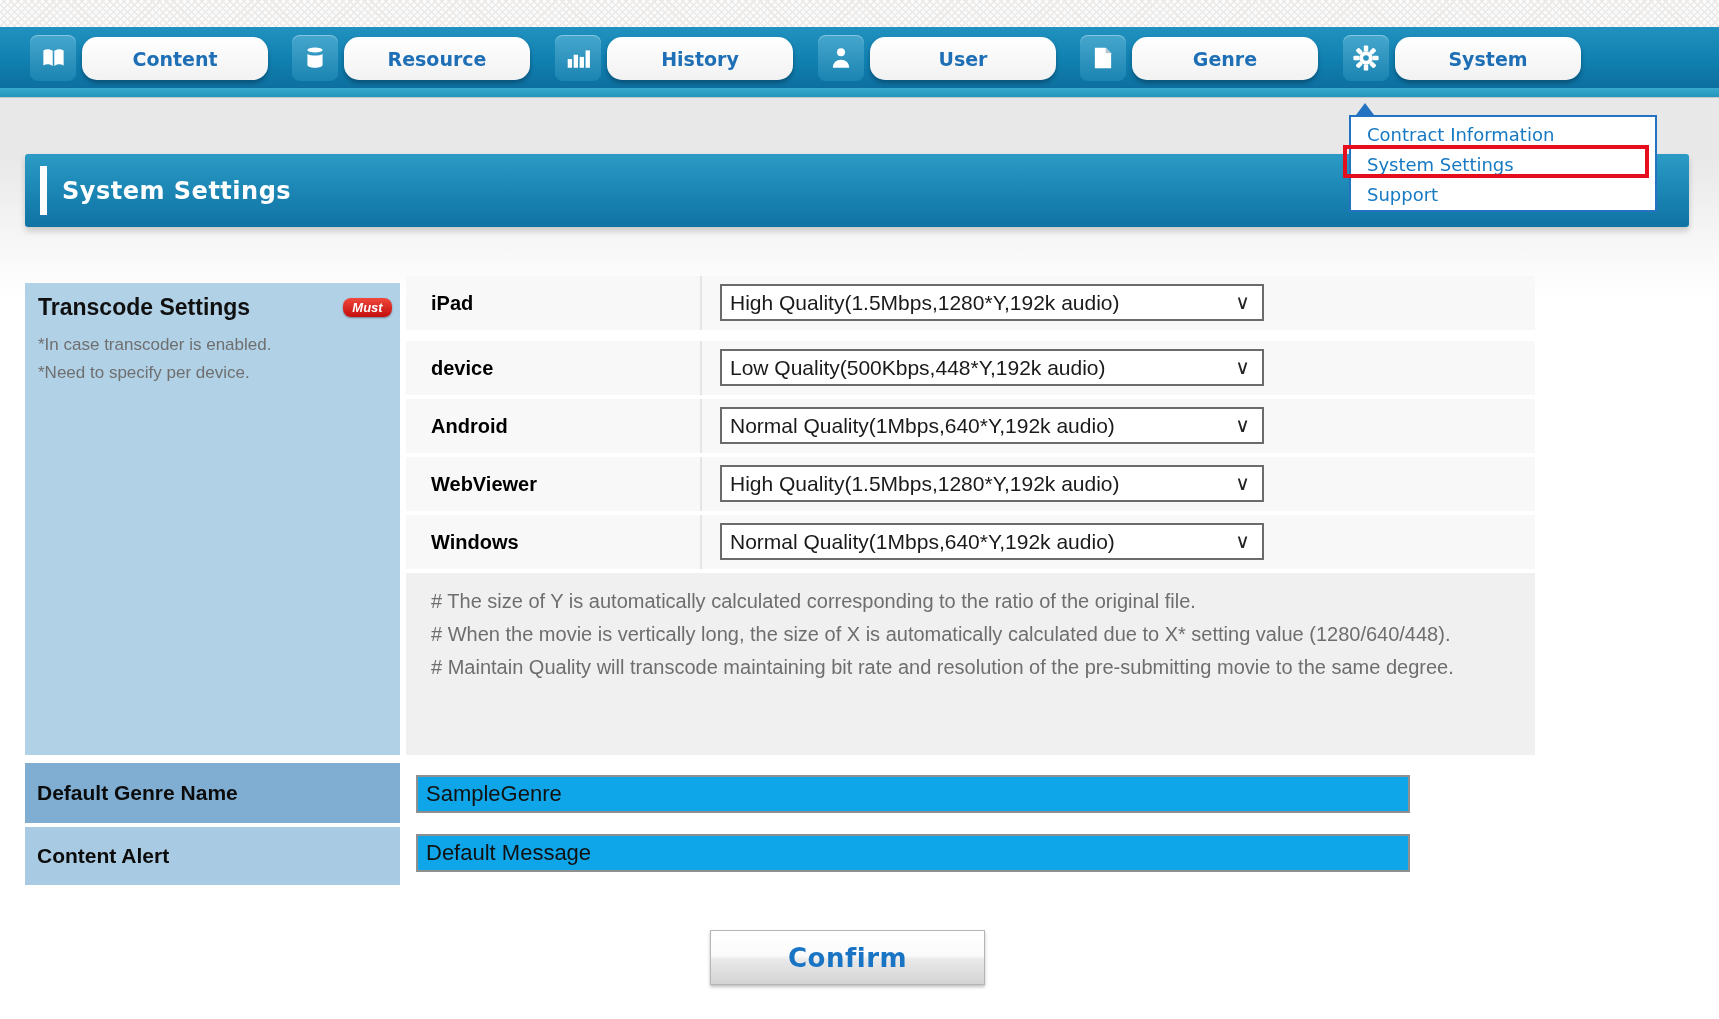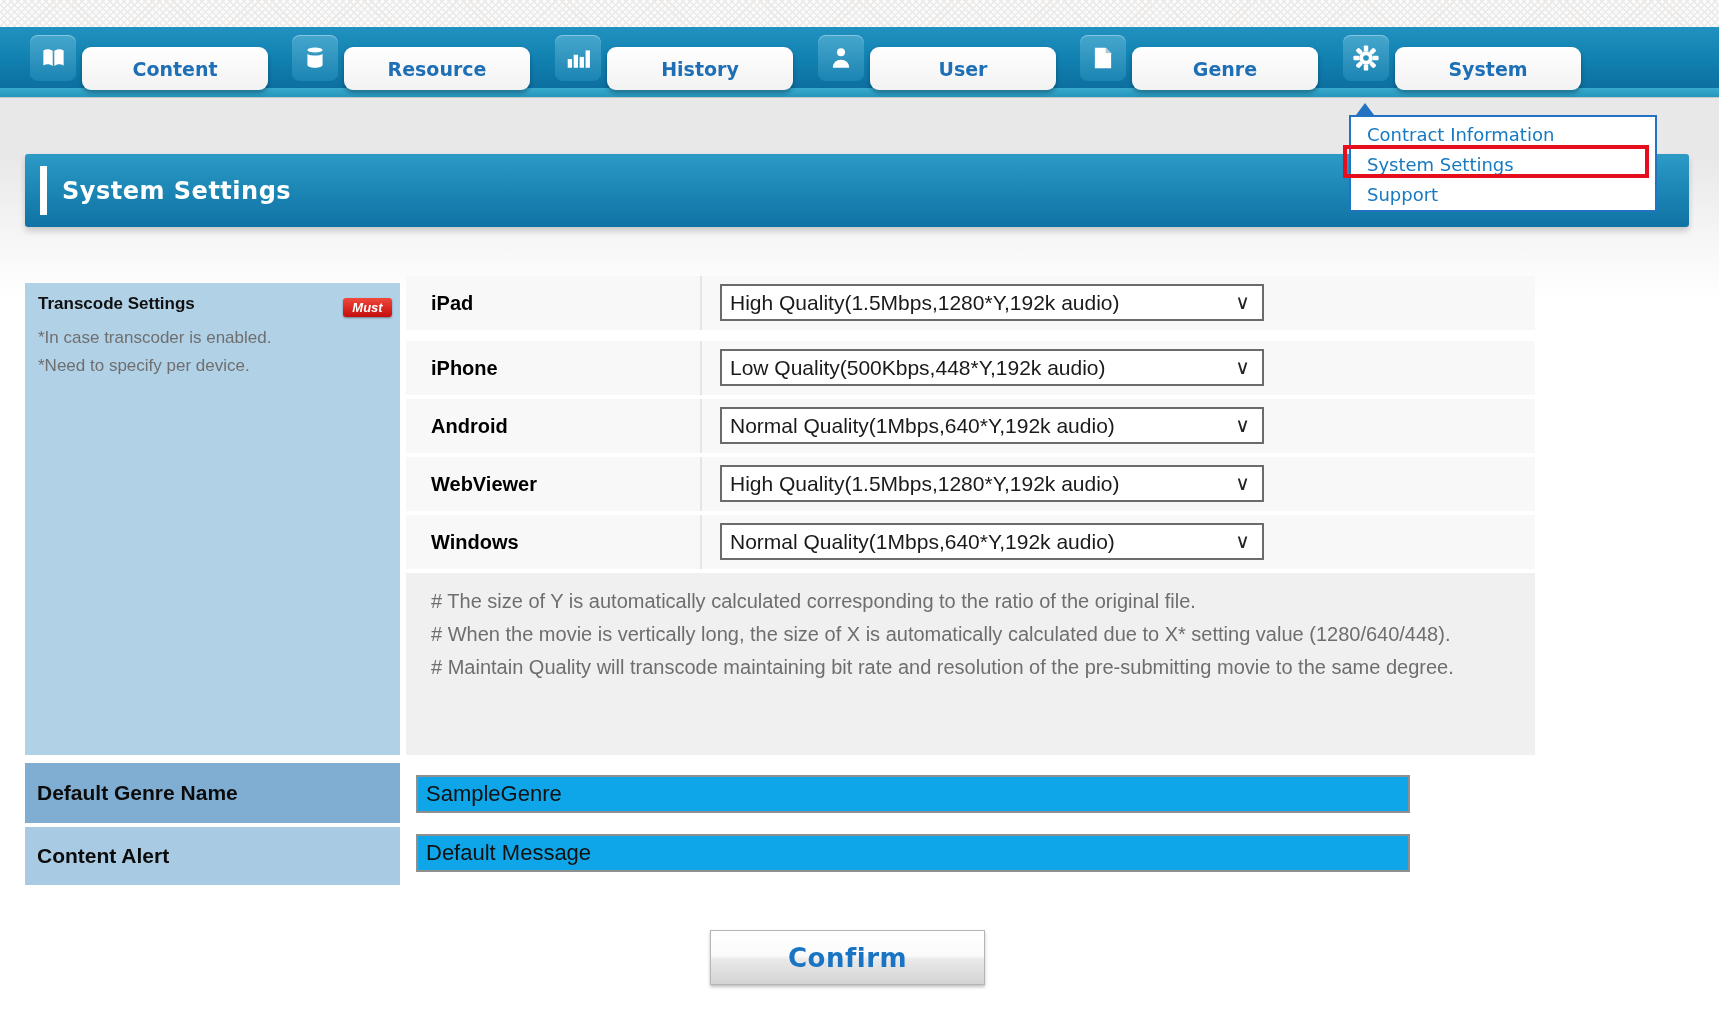--- a/index.html
+++ b/index.html
@@ -17,24 +17,24 @@
   .nav-strip{position:absolute;left:0;top:88px;width:1719px;height:9px;
     background:linear-gradient(180deg,#38aacd,#2596bb);border-bottom:1px solid #c2c8cc;}
   .bg-fade{position:absolute;left:0;top:98px;width:1719px;height:200px;
     background:linear-gradient(180deg,#e8e8e8 0%,#e8e8e8 28%,#f6f6f6 70%,#ffffff 100%);}
 
   .nav-group{position:absolute;top:0;height:88px;}
   .nav-tile{position:absolute;top:35px;width:46px;height:46px;border-radius:8px;
     background:linear-gradient(180deg,#46a7cd,#1b84b2);
     display:flex;align-items:center;justify-content:center;
     box-shadow:inset 0 1px 0 rgba(255,255,255,.35);}
-  .nav-label{position:absolute;top:37px;width:186px;height:43px;border-radius:9px;
+  .nav-label{position:absolute;top:37px;width:186px;height:43px;border-radius:15px;
     background:linear-gradient(180deg,#ffffff,#f2f2f2);
     box-shadow:0 3px 4px rgba(0,20,40,.35);
-    display:flex;align-items:center;justify-content:center;margin-top:10px;}
+    display:flex;align-items:center;justify-content:center;}
   .nav-label span{font-weight:bold;font-size:19px;color:#1e6fb5;}
 
   
   .titlebar{position:absolute;left:25px;top:154px;width:1664px;height:73px;border-radius:3px;
     background:linear-gradient(180deg,#2c9bc6 0%,#1d88b6 45%,#0f73a4 100%);
     box-shadow:0 4px 6px rgba(0,0,0,.18);}
   .title-accent{position:absolute;left:15px;top:12px;width:7px;height:49px;background:#fff;}
   .title-text{position:absolute;left:37px;top:0;height:73px;display:flex;align-items:center;
     color:#fff;font-weight:bold;font-size:24px;letter-spacing:.5px;}
 
@@ -46,24 +46,24 @@
     border-left:9px solid transparent;border-right:9px solid transparent;border-bottom:12px solid #2472c2;}
   .red-box{position:absolute;left:1343px;top:145px;width:306px;height:33px;box-sizing:border-box;
     border:4px solid #e60e1d;z-index:30;}
 
   
   .cell-label{position:absolute;left:25px;width:375px;box-sizing:border-box;
     font-family:"Liberation Sans",sans-serif;}
   .cell-transcode{top:283px;height:472px;background:#b1d1e7;padding:11px 13px;}
   .cell-genre{top:763px;height:60px;background:#80aed2;display:flex;align-items:center;padding-left:12px;}
   .cell-alert{top:827px;height:58px;background:#a8cbe3;display:flex;align-items:center;padding-left:12px;}
-  .cell-title{font-size:17px;font-weight:bold;color:#101010;}
+  .cell-title{font-size:23px;font-weight:bold;color:#101010;}
   .cell-sub{font-size:17px;color:#6f6f6f;line-height:28px;margin-top:10px;}
   .row-label{font-size:21px;font-weight:bold;color:#0b0b0b;}
-  .must-badge{position:absolute;right:8px;top:15px;width:49px;height:19px;border-radius:3px;
+  .must-badge{position:absolute;right:8px;top:15px;width:49px;height:19px;border-radius:8px;
     background:linear-gradient(180deg,#f0483c,#c40d0d);box-shadow:0 1px 2px rgba(0,0,0,.4);
     color:#fff;font-size:13px;font-weight:bold;font-style:italic;text-align:center;line-height:19px;}
 
   
   .device-row{position:absolute;left:406px;width:1129px;height:54px;background:#f8f8f8;
     font-family:"Liberation Sans",sans-serif;}
   .vsep{position:absolute;left:294px;top:0;width:2px;height:54px;background:#e5e5e5;}
   .device-name{position:absolute;left:25px;top:0;height:54px;display:flex;align-items:center;
     font-size:20px;font-weight:bold;color:#000;}
   .fake-select{position:absolute;left:314px;top:8px;width:544px;height:37px;box-sizing:border-box;
@@ -225,21 +225,21 @@
     <div class="vsep"></div>
     <div class="device-name">iPad</div>
     <div class="fake-select">
       <span>High Quality(1.5Mbps,1280*Y,192k audio)</span>
       <span class="chev">∨</span>
     </div>
   </div>
 
   <div class="device-row" style="top:341px">
     <div class="vsep"></div>
-    <div class="device-name">iPhone</div>
+    <div class="device-name">device</div>
     <div class="fake-select">
       <span>Low Quality(500Kbps,448*Y,192k audio)</span>
       <span class="chev">∨</span>
     </div>
   </div>
 
   <div class="device-row" style="top:399px">
     <div class="vsep"></div>
     <div class="device-name">Android</div>
     <div class="fake-select">

